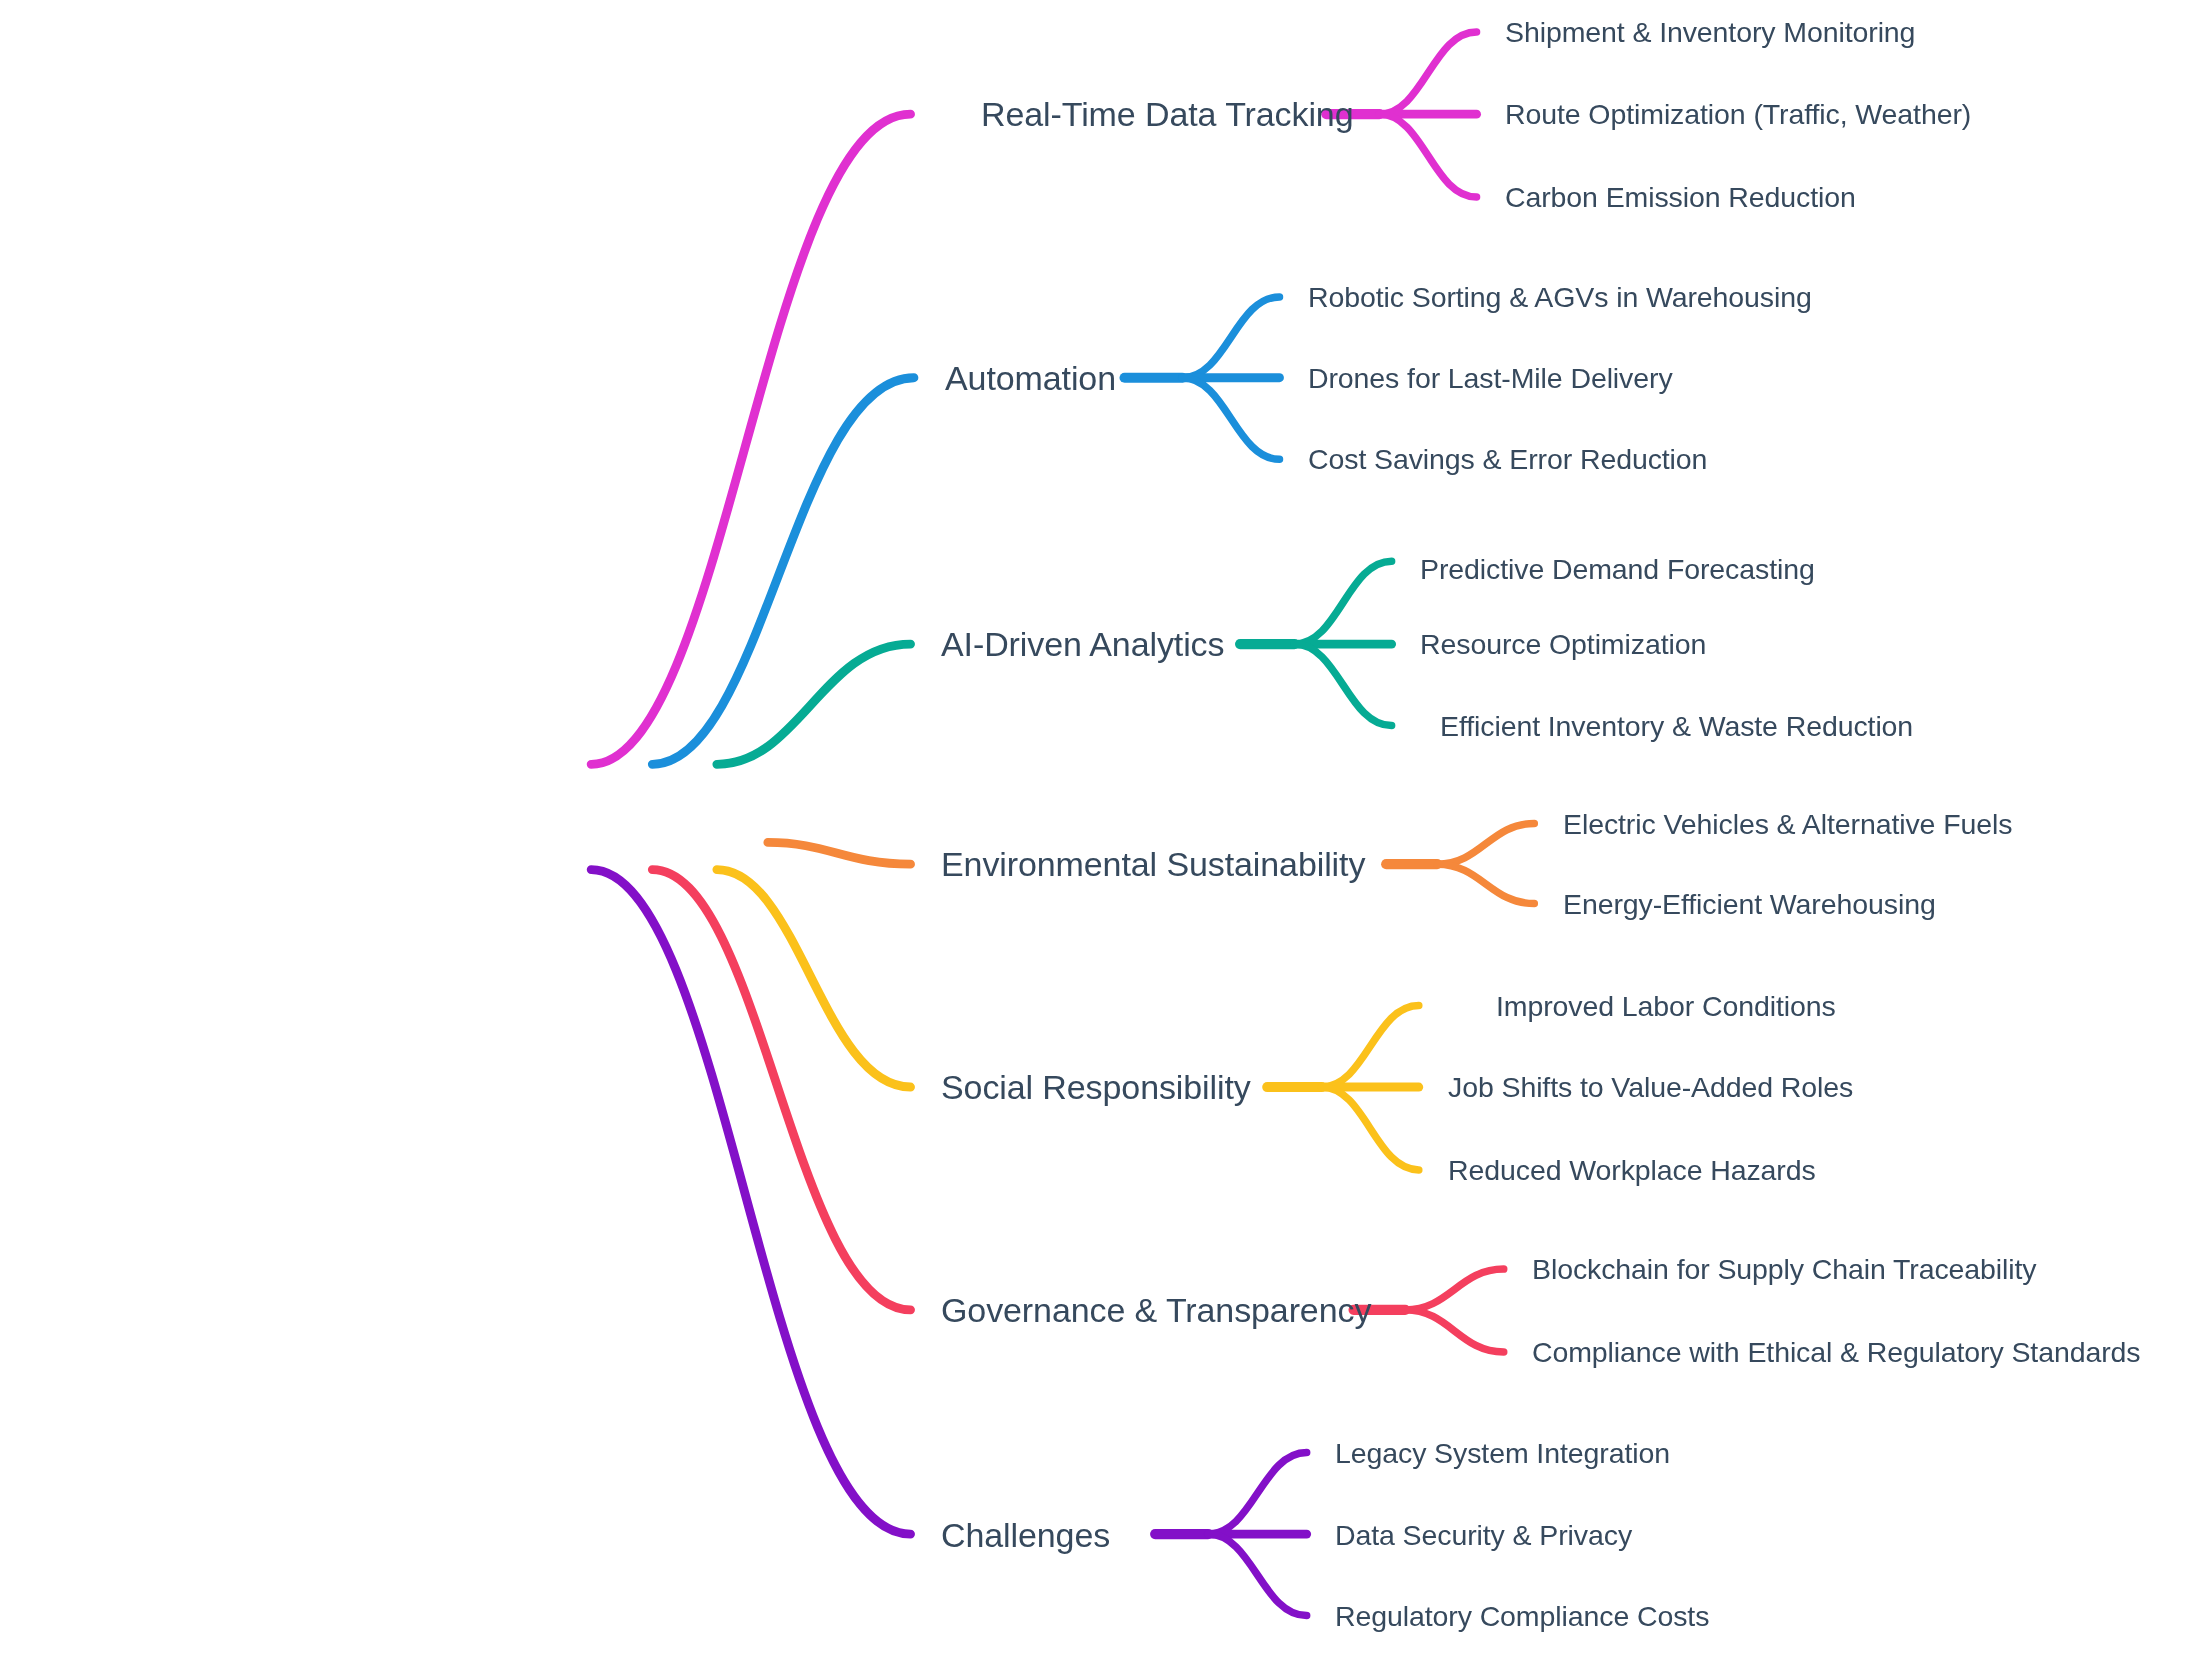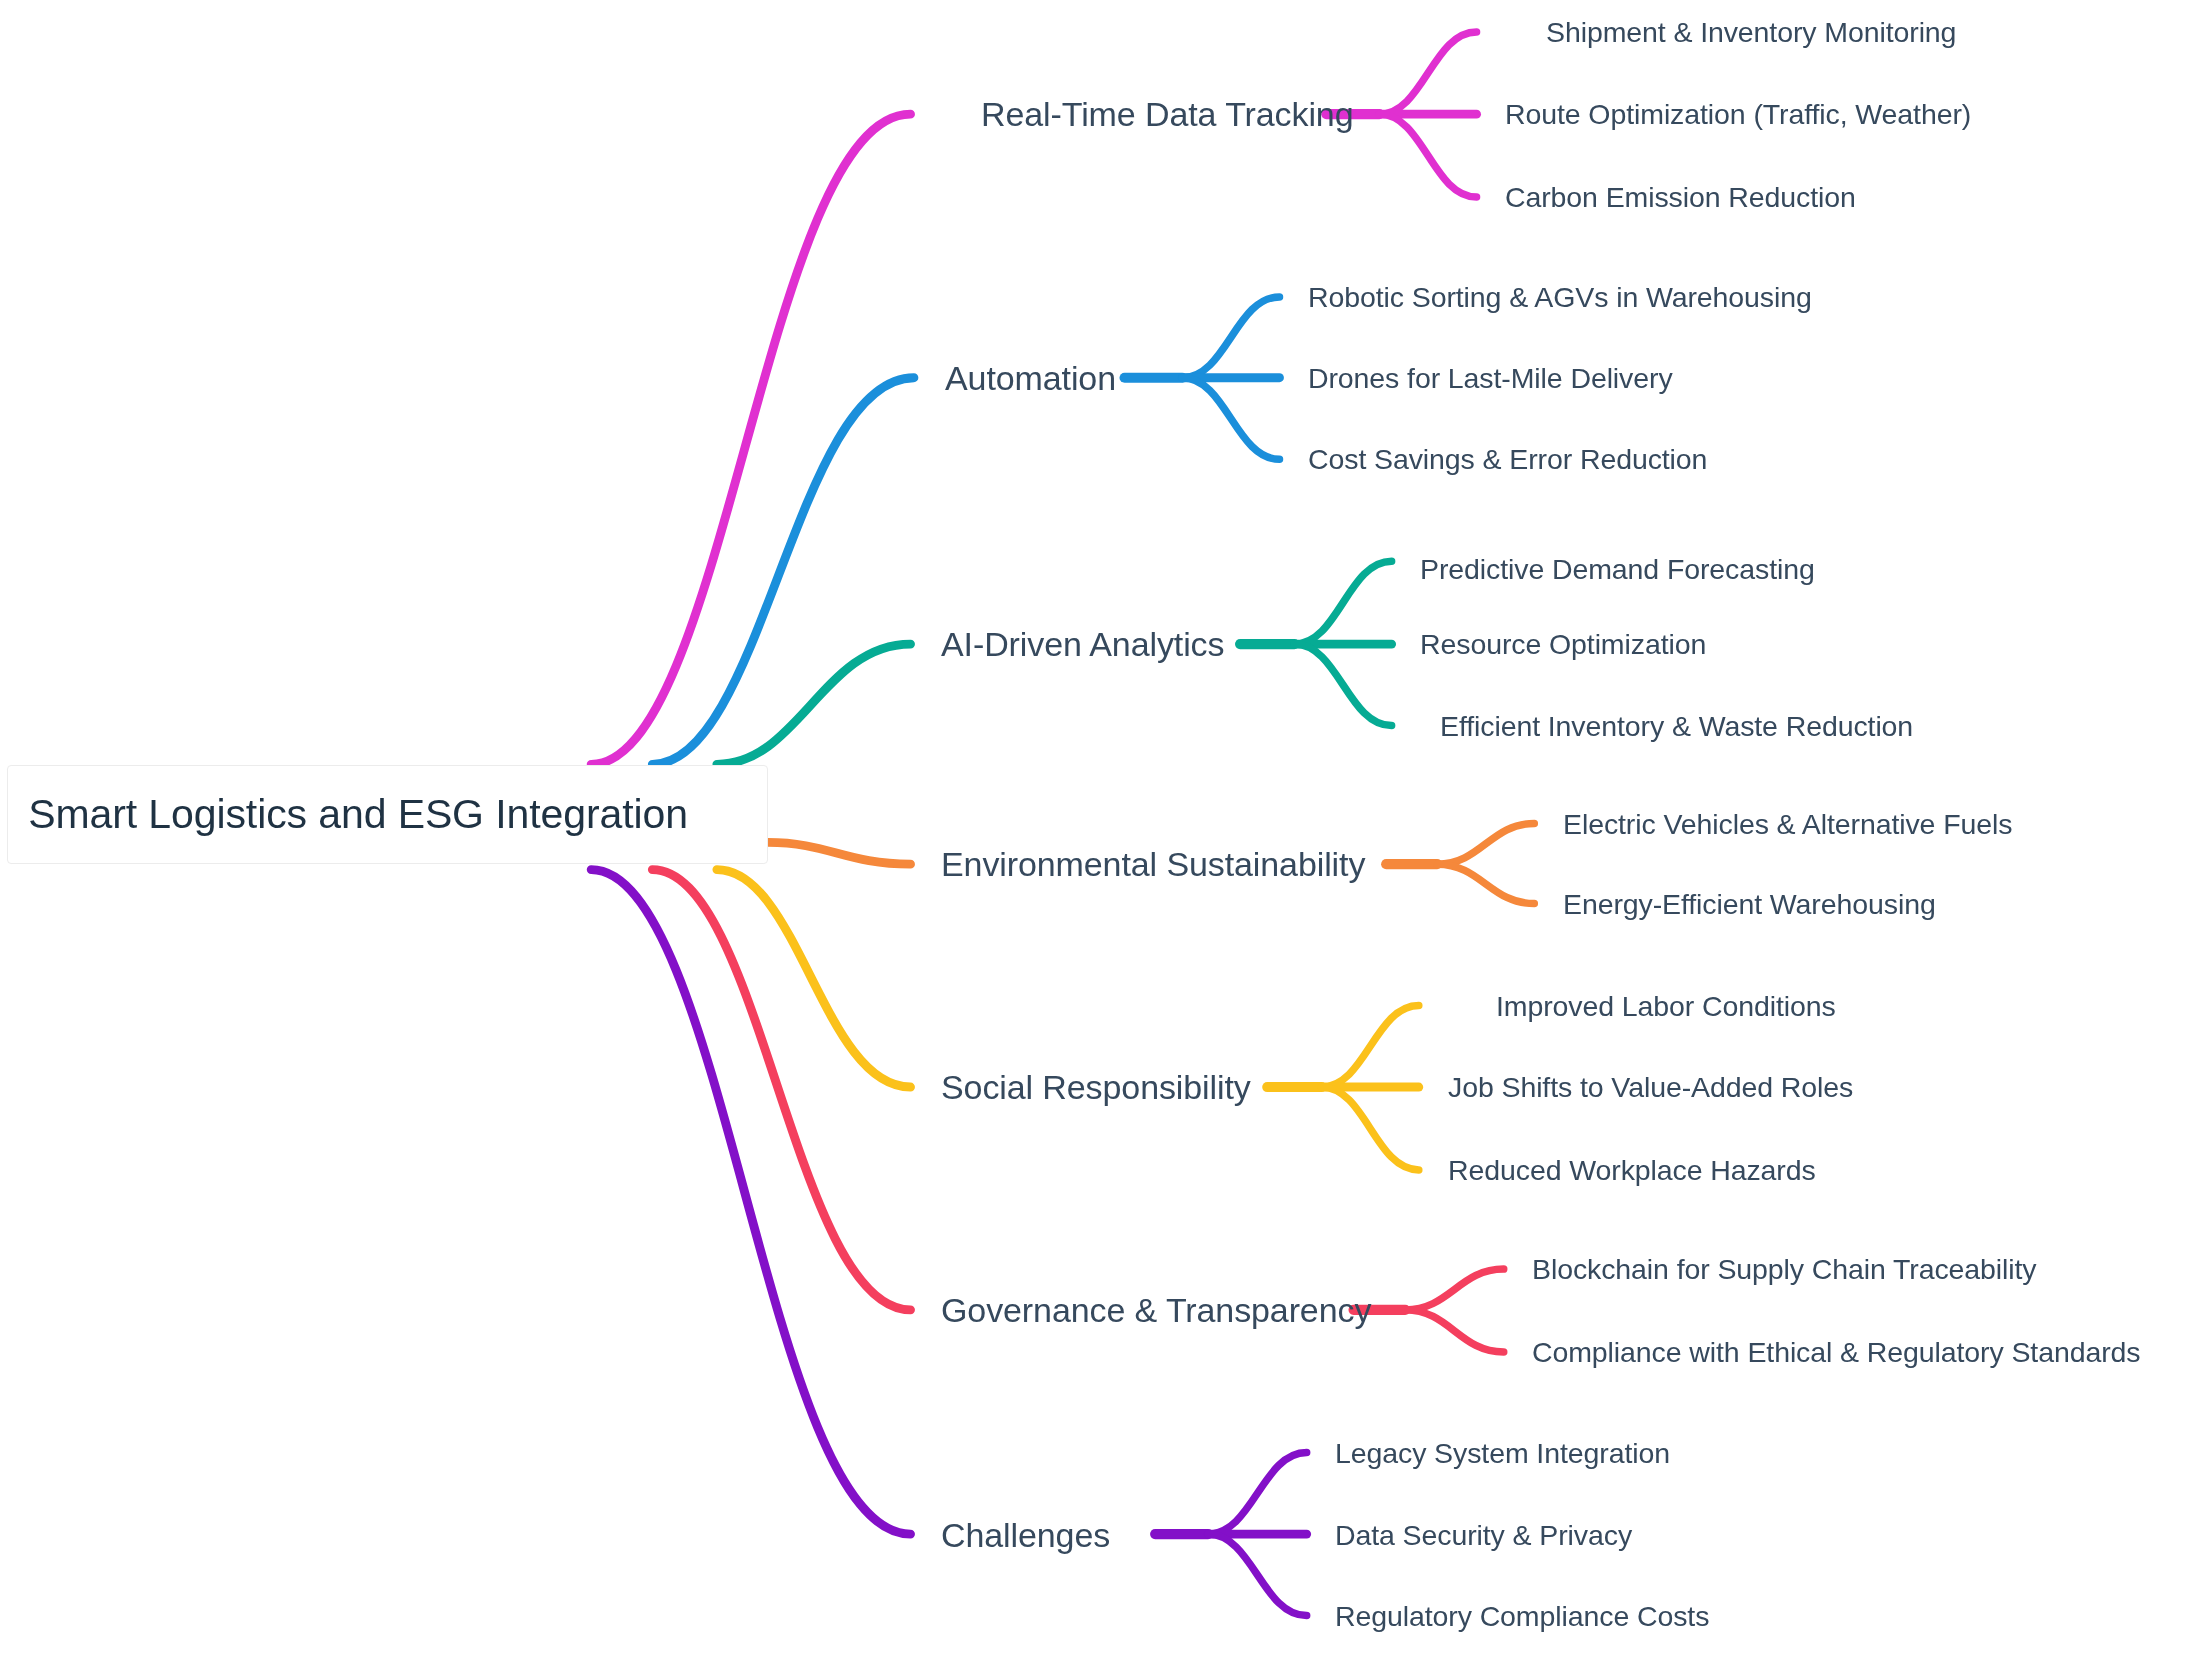--- a/index.html
+++ b/index.html
@@ -93,26 +93,23 @@
         <path d="M 2068 1928 C 2133.25 1928, 2147.75 1868, 2213 1868" fill="none" stroke="#f43f5e" stroke-width="11" stroke-linecap="round"></path>
         <path d="M 2068 1928 C 2133.25 1928, 2147.75 1990, 2213 1990" fill="none" stroke="#f43f5e" stroke-width="11" stroke-linecap="round"></path>
         <path d="M 870 1280 C 1067.4 1280, 1128.5 2258, 1340 2258" fill="none" stroke="#8310c8" stroke-width="13" stroke-linecap="round"></path>
         <path d="M 1700 2258 L 1778 2258" fill="none" stroke="#8310c8" stroke-width="15" stroke-linecap="round"></path>
         <path d="M 1778 2258 C 1843.25 2258, 1857.75 2138, 1923 2138" fill="none" stroke="#8310c8" stroke-width="11" stroke-linecap="round"></path>
         <path d="M 1778 2258 C 1843.25 2258, 1857.75 2258, 1923 2258" fill="none" stroke="#8310c8" stroke-width="13" stroke-linecap="round"></path>
         <path d="M 1778 2258 C 1843.25 2258, 1857.75 2378, 1923 2378" fill="none" stroke="#8310c8" stroke-width="11" stroke-linecap="round"></path>
       </g>
   </svg>
 
-  <div class="root-node" id="root-node" style="left: 6.8px; top: 765px; width: 761px; height: 99px;">
-    <span class="root-label">Smart Logistics and ESG Integration</span>
-  </div>
 
   <div id="label-layer">
-      <div class="node-label leaf-label" style="left: 1505px; top: 32px; margin-left: 41px;">Shipment &amp; Inventory Monitoring</div>
+      <div class="node-label leaf-label" style="left: 1505px; top: 32px;">Shipment &amp; Inventory Monitoring</div>
       <div class="node-label leaf-label" style="left: 1505px; top: 114px;">Route Optimization (Traffic, Weather)</div>
       <div class="node-label leaf-label" style="left: 1505px; top: 197px;">Carbon Emission Reduction</div>
       <div class="node-label branch-label" style="left: 941px; top: 114px; margin-left: 40px;">Real-Time Data Tracking</div>
       <div class="node-label leaf-label" style="left: 1308px; top: 297px;">Robotic Sorting &amp; AGVs in Warehousing</div>
       <div class="node-label leaf-label" style="left: 1308px; top: 378px;">Drones for Last-Mile Delivery</div>
       <div class="node-label leaf-label" style="left: 1308px; top: 459px;">Cost Savings &amp; Error Reduction</div>
       <div class="node-label branch-label" style="left: 945px; top: 378px;">Automation</div>
       <div class="node-label leaf-label" style="left: 1420px; top: 569px; text-align: center;">Predictive Demand Forecasting</div>
       <div class="node-label leaf-label" style="left: 1420px; top: 644px;">Resource Optimization</div>
       <div class="node-label leaf-label" style="left: 1420px; top: 726px; margin-left: 20px;">Efficient Inventory &amp; Waste Reduction</div>

